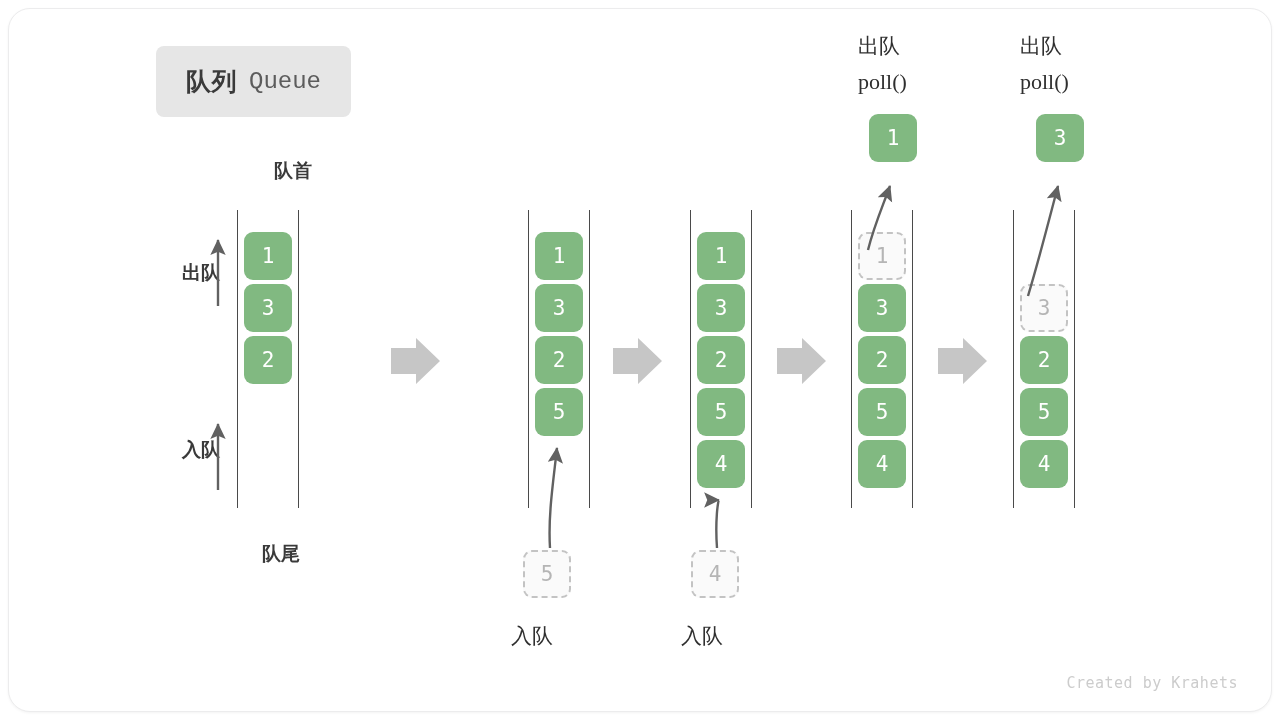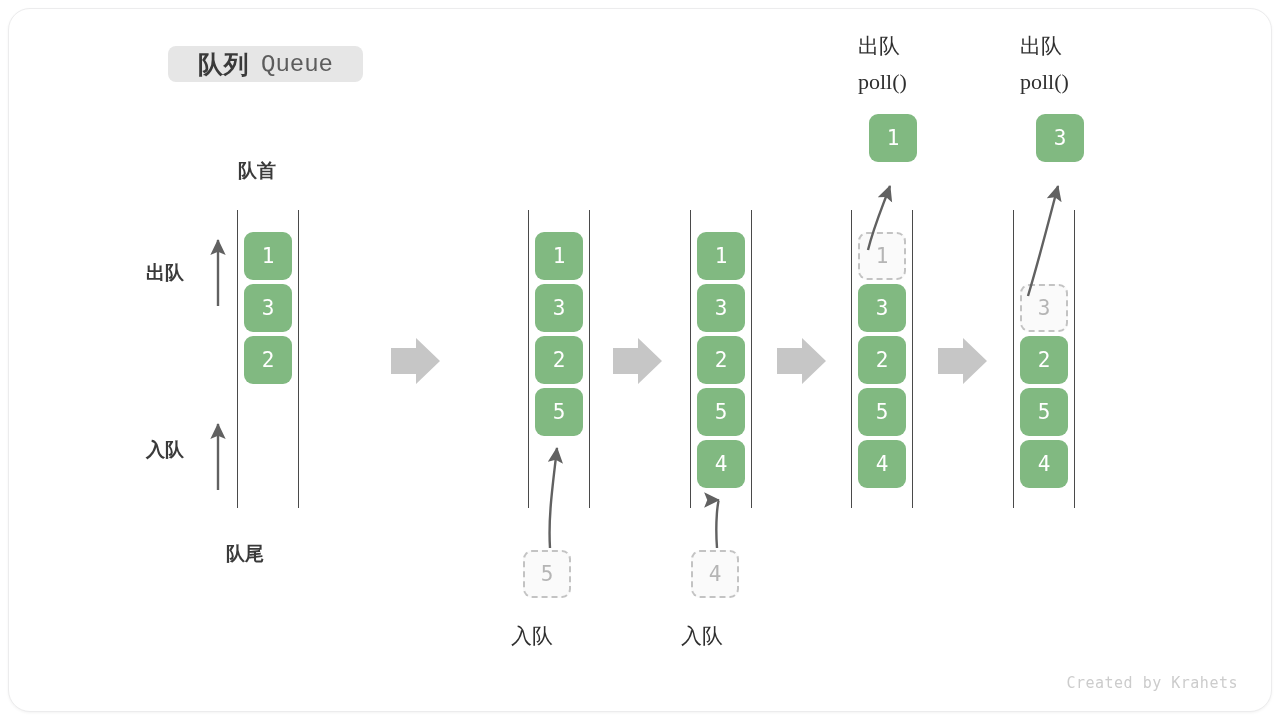--- a/index.html
+++ b/index.html
@@ -24,24 +24,24 @@
     background: #ffffff;
     border: 1px solid #ececed;
     border-radius: 22px;
     box-sizing: border-box;
     box-shadow: 0 1px 3px rgba(0,0,0,0.05);
   }
 
   
   .title-badge {
     position: absolute;
-    left: 168px;
+    left: 156px;
     top: 46px;
     width: 195px;
-    height: 36px;
+    height: 71px;
     background: #e6e6e6;
     border-radius: 8px;
     display: flex;
     align-items: center;
     justify-content: center;
     gap: 12px;
   }
   .title-cn {
     font-size: 25px;
     font-weight: bold;
@@ -54,20 +54,21 @@
     color: #5c5c5c;
   }
 
   
   .lbl-bold {
     position: absolute;
     font-size: 19px;
     font-weight: bold;
     color: #3a3a3a;
     white-space: nowrap;
+    margin-left: 36px;
   }
   .op-label {
     position: absolute;
     white-space: nowrap;
     text-align: left;
     line-height: 36px;
   }
   .op-cn {
     display: block;
     font-size: 21px;

